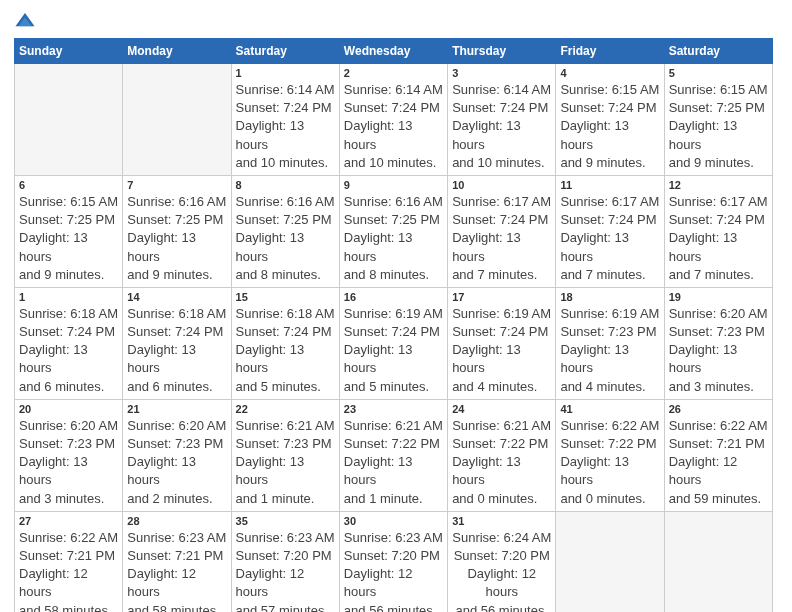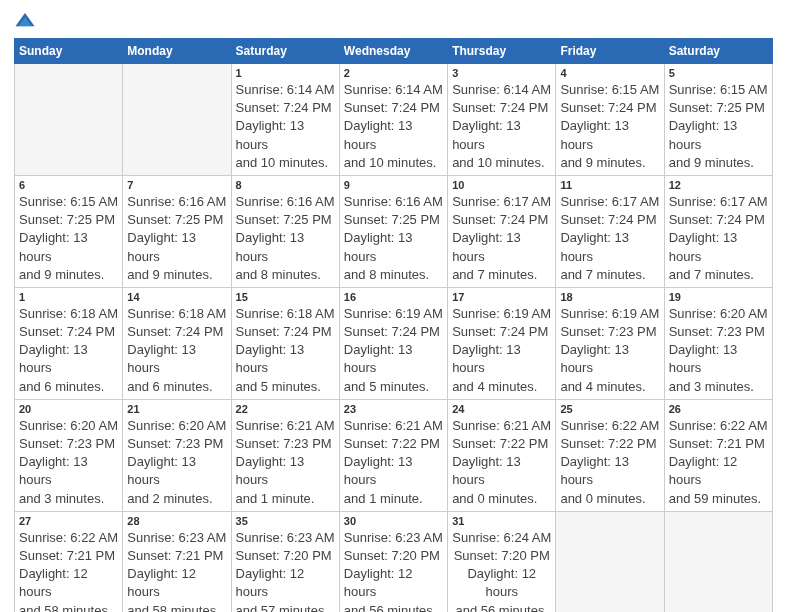--- a/index.html
+++ b/index.html
@@ -308,21 +308,21 @@
 and 1 minute.</div>
           </td>
           <td>
             <span class="day-num">24</span>
             <div class="day-info" style="white-space: pre-line;">Sunrise: 6:21 AM
 Sunset: 7:22 PM
 Daylight: 13 hours
 and 0 minutes.</div>
           </td>
           <td>
-            <span class="day-num">25</span>
+            <span class="day-num">41</span>
             <div class="day-info" style="white-space: pre-line;">Sunrise: 6:22 AM
 Sunset: 7:22 PM
 Daylight: 13 hours
 and 0 minutes.</div>
           </td>
           <td>
             <span class="day-num">26</span>
             <div class="day-info" style="white-space: pre-line;">Sunrise: 6:22 AM
 Sunset: 7:21 PM
 Daylight: 12 hours

